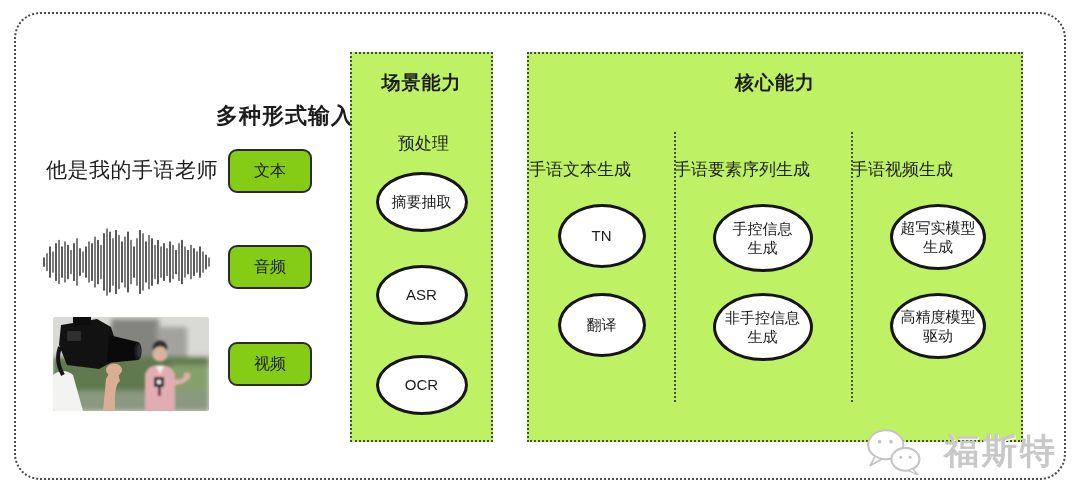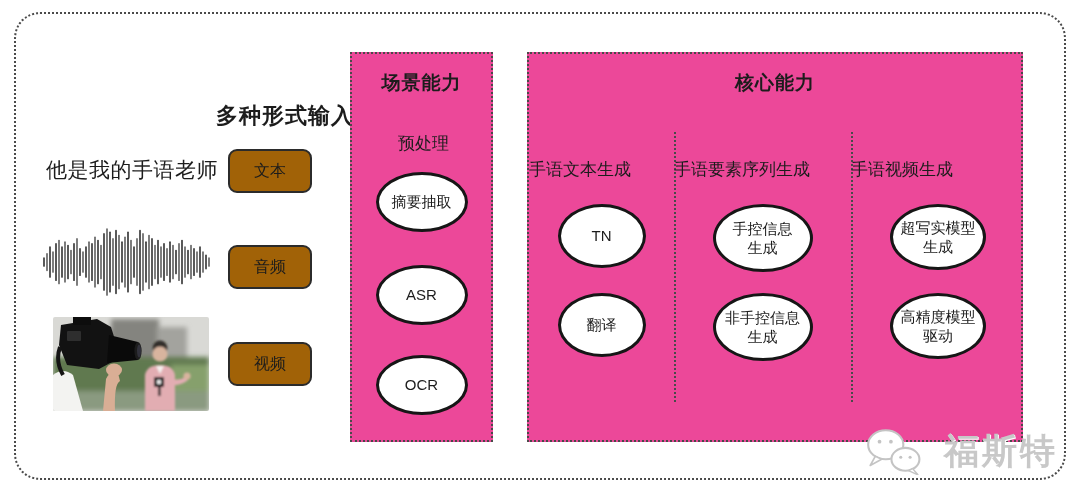--- a/index.html
+++ b/index.html
@@ -8,29 +8,29 @@
   .stage{position:relative;width:1080px;height:499px;background:#ffffff;}
 
   
   .frame{position:absolute;left:14px;top:12px;width:1048px;height:464px;
          border:2px dotted #4a4a4a;border-radius:26px;}
 
   
   .input-title{position:absolute;left:216px;top:101px;font-size:22px;font-weight:700;letter-spacing:1px;text-align:center;}
   .sample-text{position:absolute;left:46px;top:156px;font-size:21px;letter-spacing:0.5px;}
   .input-box{position:absolute;left:228px;width:84px;height:44px;box-sizing:border-box;
-             border:2px solid #2b2b2b;border-radius:9px;background:#a16207;
+             border:2px solid #2b2b2b;border-radius:9px;background:#84cc16;
              display:flex;align-items:center;justify-content:center;font-size:16px;}
   .box-text{top:149px}.box-audio{top:245px}.box-video{top:342px}
   .waveform{position:absolute;left:40px;top:226px;width:170px;height:72px;}
   .video-thumb{position:absolute;left:53px;top:317px;width:156px;height:94px;border-radius:2px;}
 
   
   .panel{position:absolute;top:52px;height:390px;box-sizing:border-box;
-         border:2px dotted #4a4a4a;background:#ec4899;}
+         border:2px dotted #4a4a4a;background:#bef264;}
   .panel.scene{left:350px;width:143px;}
   .panel.core{left:527px;width:496px;}
   .panel-title{position:absolute;top:16px;left:0;right:0;text-align:center;
                font-size:19px;font-weight:700;letter-spacing:1px;}
   .scene-subtitle{position:absolute;top:78px;left:4px;right:0;text-align:center;font-size:17px;}
 
   
   .ellipse{position:absolute;box-sizing:border-box;border:3px solid #161616;border-radius:50%;
            background:#fff;display:flex;align-items:center;justify-content:center;
            text-align:center;font-size:15px;line-height:1.3;white-space:pre-line;}

